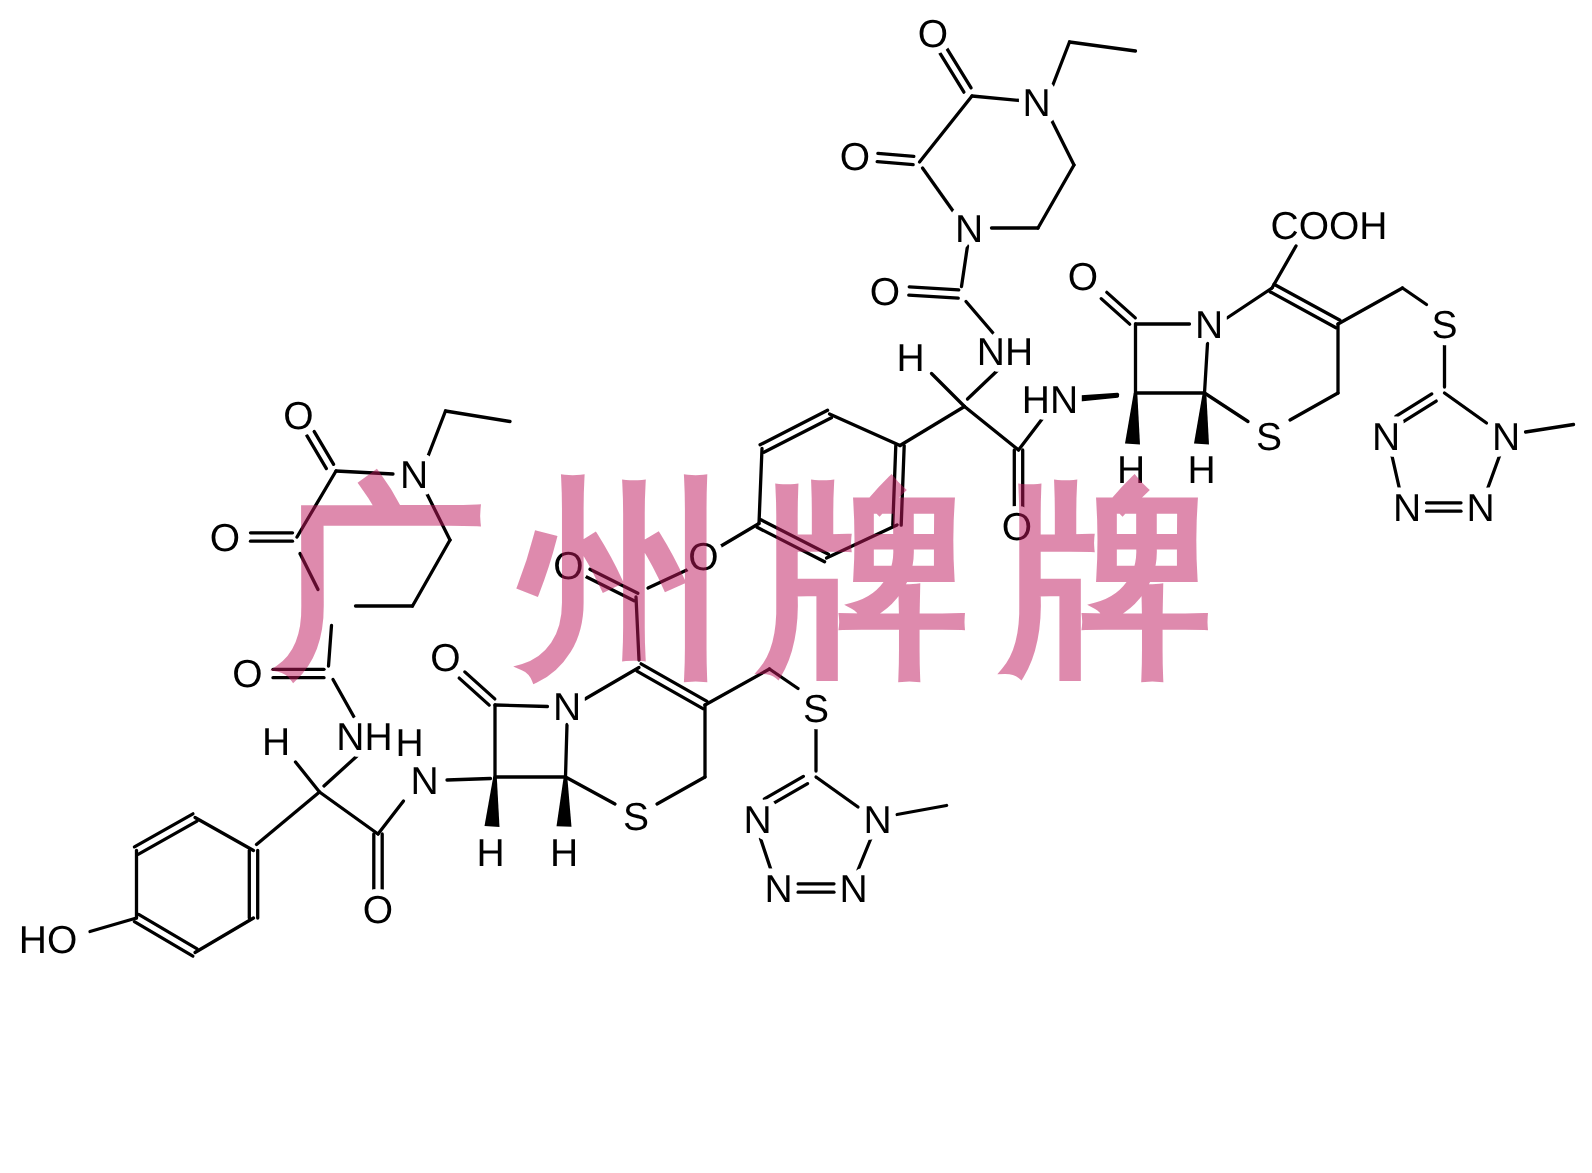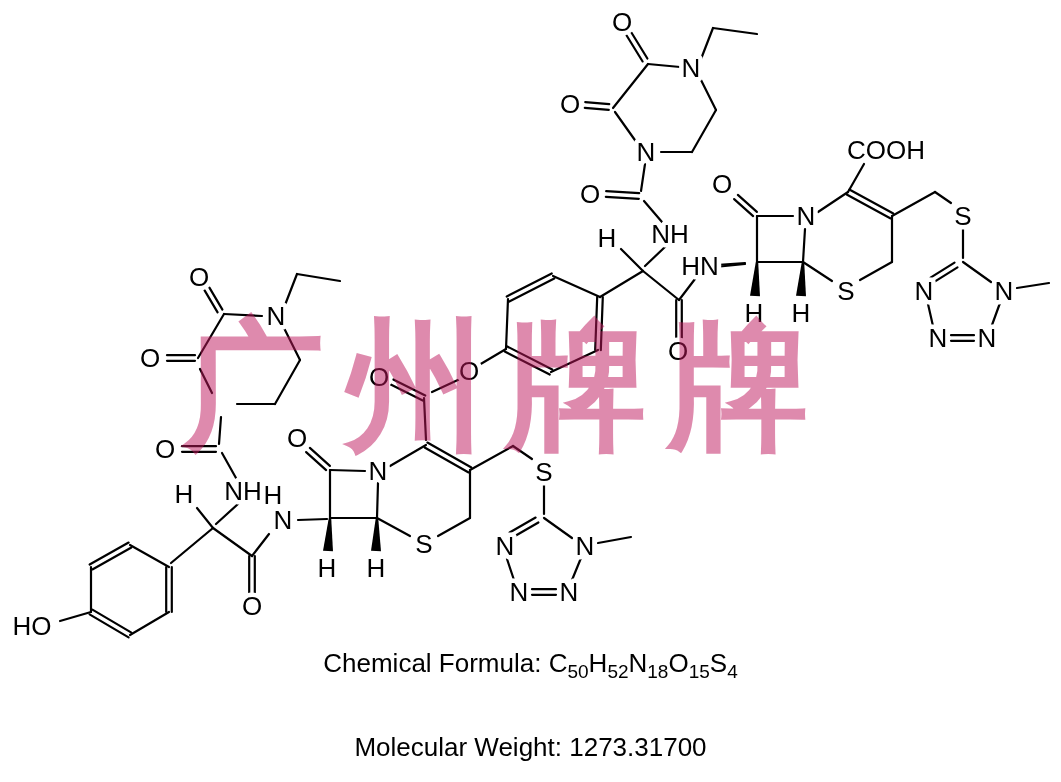--- a/index.html
+++ b/index.html
@@ -187,18 +187,16 @@
       <text x="276" y="316" class="atom">N</text>
       <text x="150" y="358" class="atom">O</text>
       <text x="165" y="449" class="atom">O</text>
       <text x="243" y="491" class="atom">NH</text>
       <text x="184" y="494" class="atom">H</text>
       <text x="32" y="626" class="atom">HO</text>
     </svg>
 
   <div class="watermark" style="color: #be185d;">广州牌牌</div>
 
-  <div class="footer-line" style="top:648px"><span>Chemical Formula: </span><span>C</span><sub>50</sub><span>H</span><sub>52</sub><span>N</span><sub>18</sub><span>O</span><sub>15</sub><span>S</span><sub>4</sub></div>
-
-
-  <div class="footer-line" style="top:732px">Molecular Weight: 1273.31700</div>
+
+
 
 </div>
 
 </body></html>

